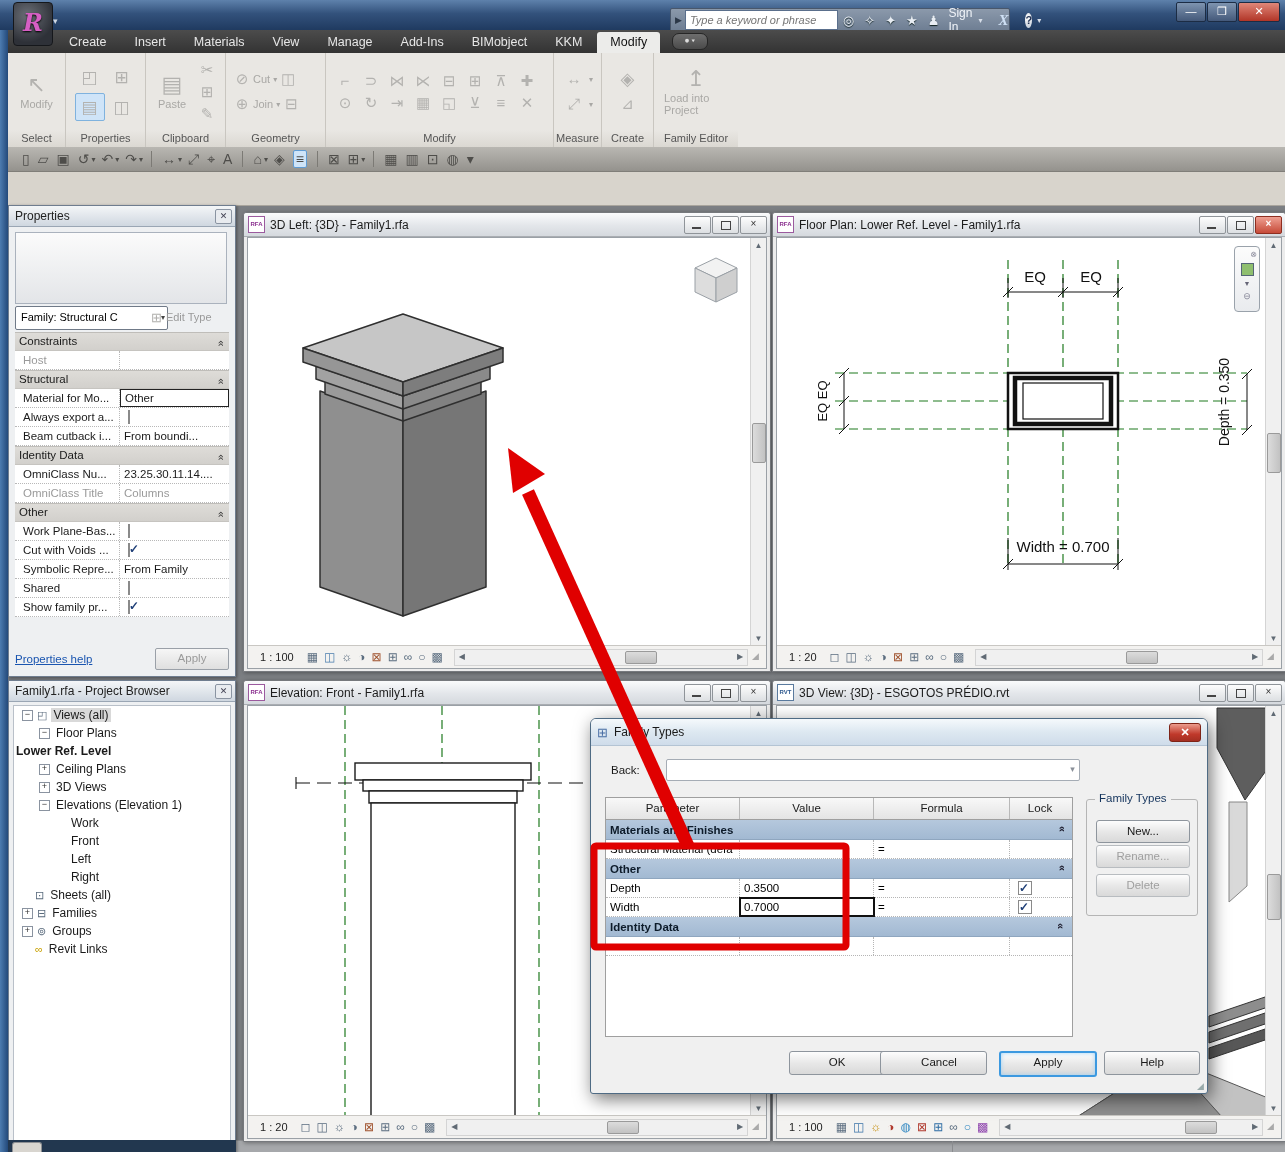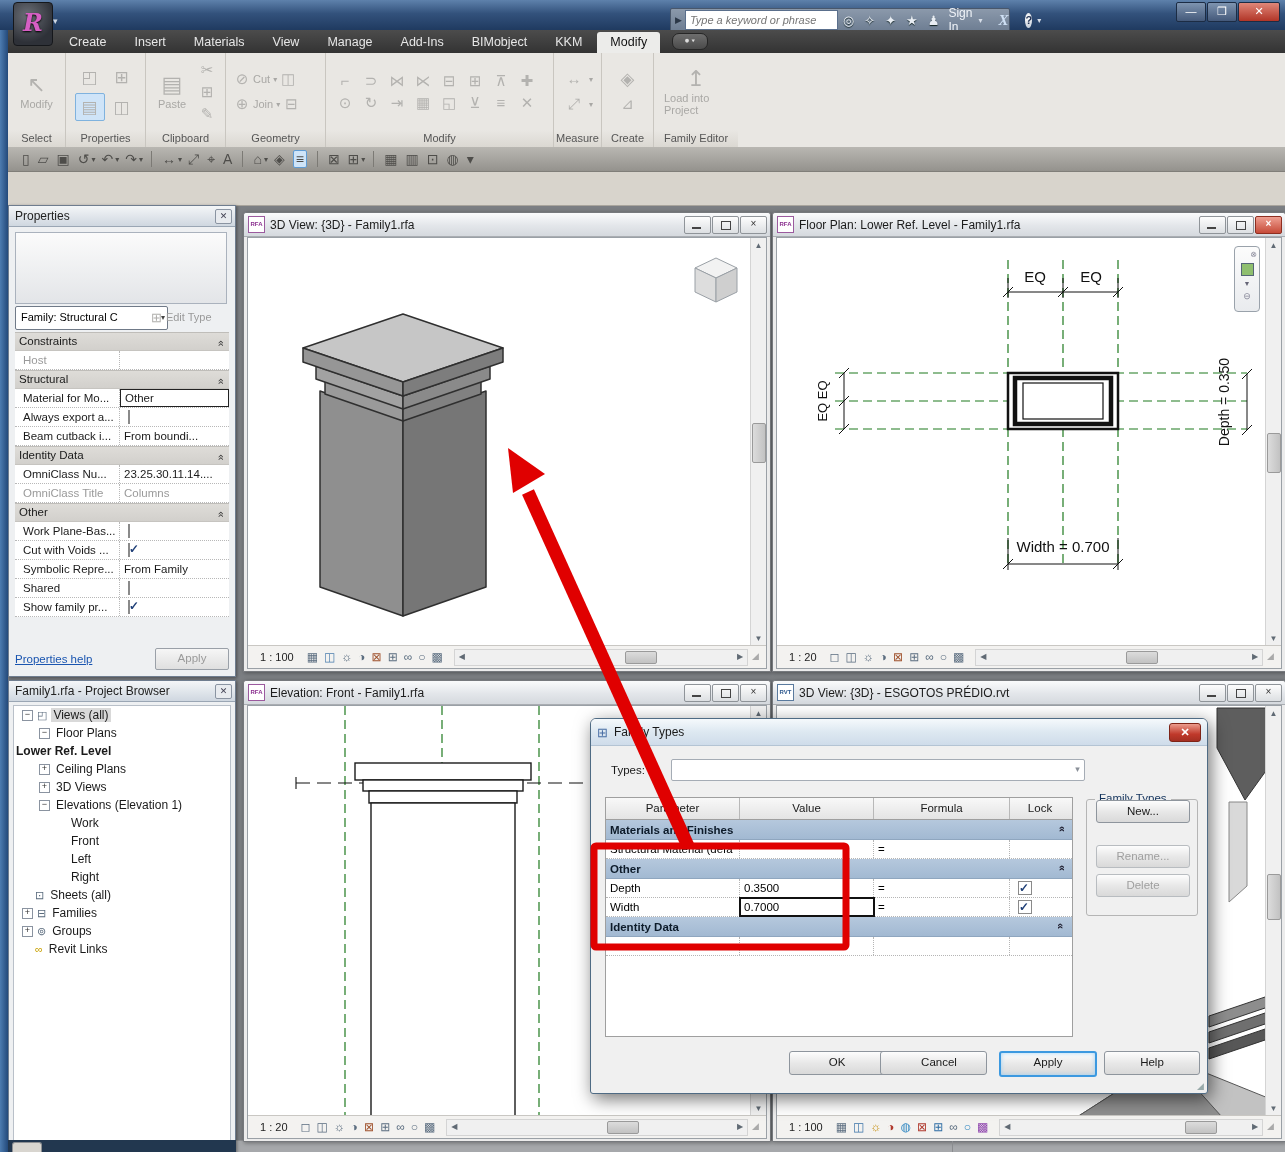--- a/index.html
+++ b/index.html
@@ -483,21 +483,21 @@
         <div class="trow" style="padding-left: 21px;">
           <span class="ticon gold">∞</span>
           <span class="lbl">Revit Links</span>
         </div>
       </div>
   </div>
 
   <div class="win abs" style="left:243px;top:212px;width:526px;height:458px;">
     <div class="win-title">
       <span class="doc-ic">RFA</span>
-      <span>3D View: {3D} - Family1.rfa</span>
+      <span>3D Left: {3D} - Family1.rfa</span>
       <span class="win-btns">
         <span class="wb">
             <span class="mini"></span>
           </span>
         <span class="wb">
             <span class="rest"></span>
           </span>
         <span class="wb">×</span>
       </span>
     </div>
@@ -721,21 +721,21 @@
     </div>
   </div>
 
   <div id="dialog" class="abs">
     <div id="dlg-title">
       <span class="dic">⊞</span>
       <span>Family Types</span>
       <span id="dlg-close">✕</span>
     </div>
     <div id="name-row">
-      <span>Types:</span>
+      <span>Back:</span>
       <span id="name-combo">
         <span></span>
         <span class="dd">▾</span>
       </span>
     </div>
     <div id="ft-table">
       <div class="ft-head">
         <div class="c0">Parameter</div>
         <div class="c1">Value</div>
         <div class="c2">Formula</div>
@@ -770,21 +770,21 @@
           <div class="ft-row">
             <div class="c0"></div>
             <div class="c1"></div>
             <div class="c2"></div>
             <div class="c3 lockc"></div>
           </div>
         </div>
     </div>
     <div class="groupbox" style="left:495px;top:80px;">
       <span class="glabel">Family Types</span>
-      <span class="gbtn" style="top:0;" id="g0b0">New...</span>
+      <span class="gbtn" style="top:20px;" id="g0b0">New...</span>
       <span class="gbtn dis" style="top:45px;" id="g0b1">Rename...</span>
       <span class="gbtn dis" style="top:74px;" id="g0b2">Delete</span>
     </div>
     <span class="fbtn" style="left:198px;" id="fb0">OK</span>
     <span class="fbtn" style="left:289px;padding-left:11px;" id="fb1">Cancel</span>
     <span class="fbtn default" style="left:408px;" id="fb2">Apply</span>
     <span class="fbtn" style="left:513px;" id="fb3">Help</span>
     <span id="dlg-grip">◢</span>
   </div>
 

